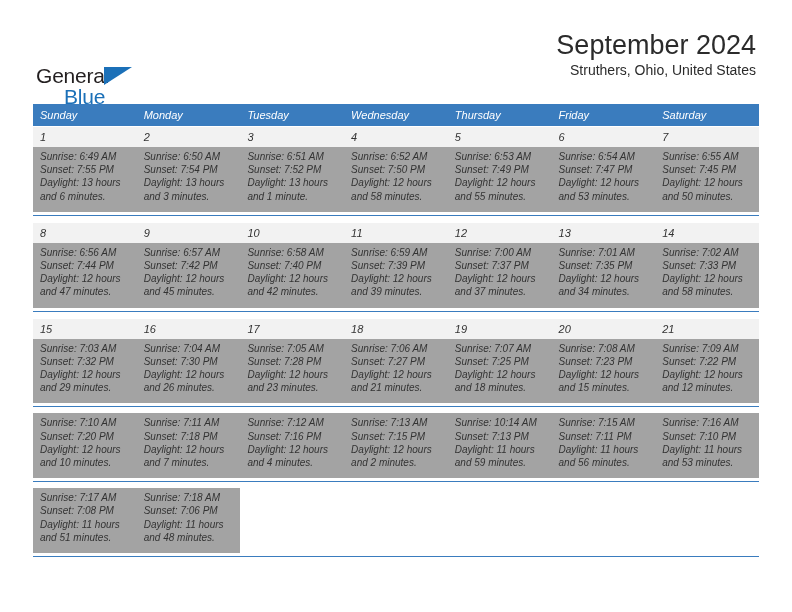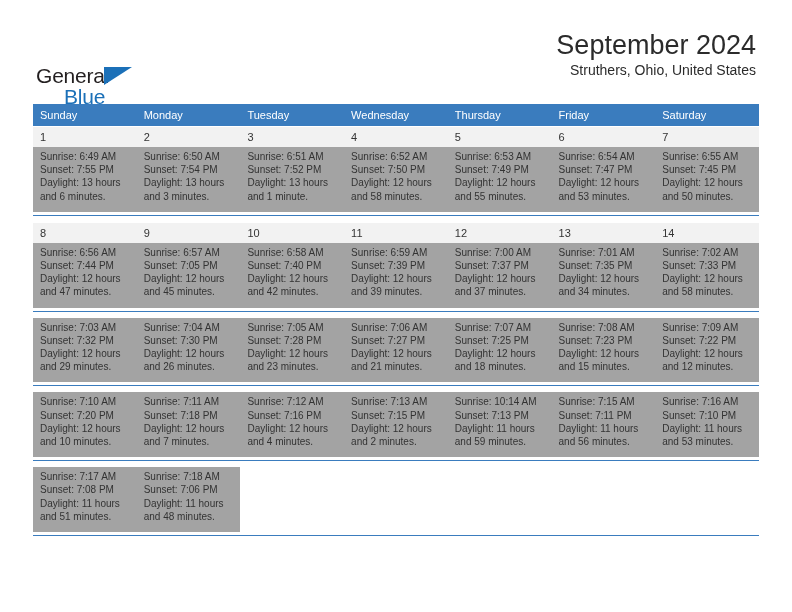--- a/index.html
+++ b/index.html
@@ -88,20 +88,21 @@
   }
 
   
   .calendar {
     position: absolute;
     left: 33px;
     top: 104px;
     width: 726px;
     border-collapse: collapse;
     table-layout: fixed;
+    font-style: italic;
   }
   .calendar th {
     background: #3a7cbe;
     color: #ffffff;
     font-size: 11px;
     font-weight: normal;
     text-align: left;
     padding: 5px 0 5px 7px;
     height: 12px;
     border: none;
@@ -245,21 +246,21 @@
         </tr>
         <tr class="detail-row">
           <td>
             <span class="cell-line">Sunrise: 6:56 AM</span>
             <span class="cell-line">Sunset: 7:44 PM</span>
             <span class="cell-line">Daylight: 12 hours</span>
             <span class="cell-line">and 47 minutes.</span>
           </td>
           <td>
             <span class="cell-line">Sunrise: 6:57 AM</span>
-            <span class="cell-line">Sunset: 7:05 PM</span>
+            <span class="cell-line">Sunset: 7:42 PM</span>
             <span class="cell-line">Daylight: 12 hours</span>
             <span class="cell-line">and 45 minutes.</span>
           </td>
           <td>
             <span class="cell-line">Sunrise: 6:58 AM</span>
             <span class="cell-line">Sunset: 7:40 PM</span>
             <span class="cell-line">Daylight: 12 hours</span>
             <span class="cell-line">and 42 minutes.</span>
           </td>
           <td>
@@ -285,20 +286,29 @@
             <span class="cell-line">Sunset: 7:33 PM</span>
             <span class="cell-line">Daylight: 12 hours</span>
             <span class="cell-line">and 58 minutes.</span>
           </td>
         </tr>
         <tr class="week-sep">
           <td colspan="7"></td>
         </tr>
         <tr class="gap-row">
           <td colspan="7"></td>
+        </tr>
+        <tr class="daynum-row">
+          <td>15</td>
+          <td>16</td>
+          <td>17</td>
+          <td>18</td>
+          <td>19</td>
+          <td>20</td>
+          <td>21</td>
         </tr>
         <tr class="detail-row">
           <td>
             <span class="cell-line">Sunrise: 7:03 AM</span>
             <span class="cell-line">Sunset: 7:32 PM</span>
             <span class="cell-line">Daylight: 12 hours</span>
             <span class="cell-line">and 29 minutes.</span>
           </td>
           <td>
             <span class="cell-line">Sunrise: 7:04 AM</span>

